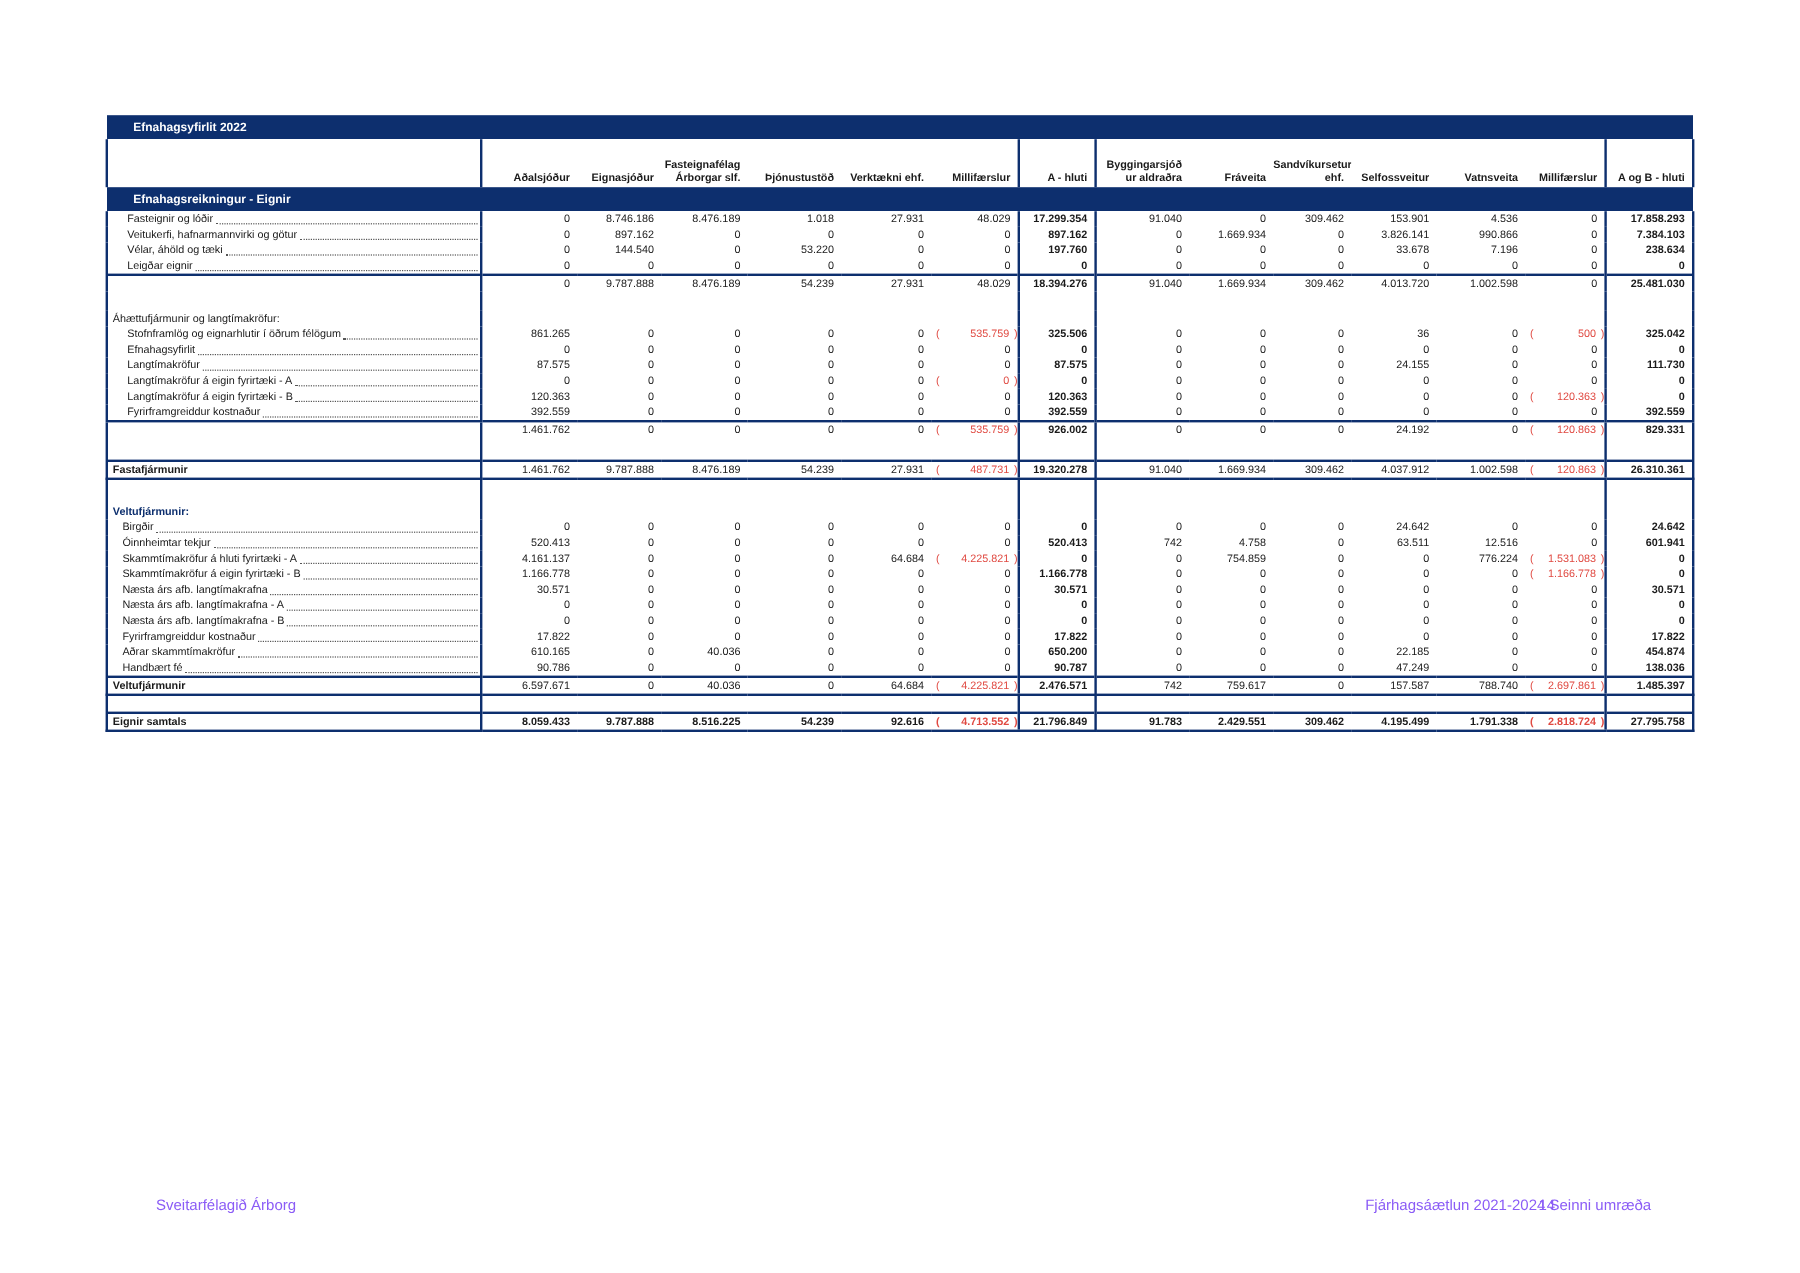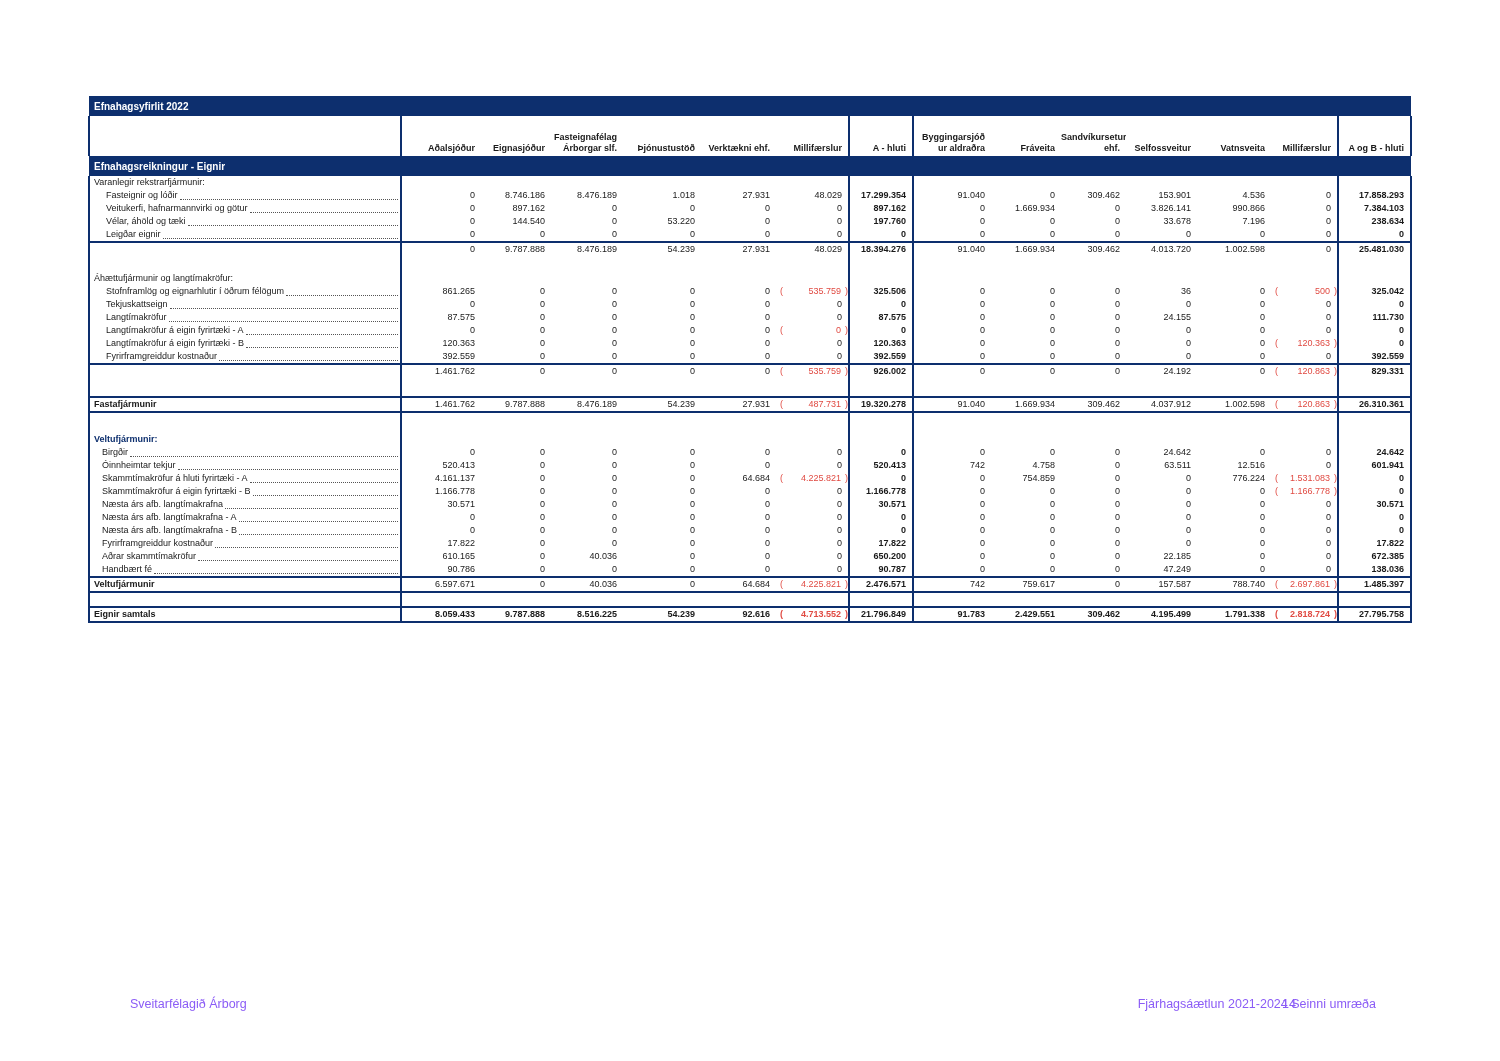--- a/index.html
+++ b/index.html
@@ -18,21 +18,21 @@
     padding:0;font-size:9px;line-height:13px;height:13px;
     vertical-align:bottom;white-space:nowrap;overflow:hidden;
   }
   
   td.c0{border-left:2px solid var(--navy);border-right:2px solid var(--navy);}
   td.c7{border-left:2px solid var(--navy);border-right:2px solid var(--navy);}
   td.c14{border-left:2px solid var(--navy);border-right:2px solid var(--navy);}
   
   tr.bar td{
     background:var(--navy);color:#fff;font-weight:bold;font-size:10px;
-    height:20px;vertical-align:middle;padding-left:5px;border:0;
+    height:20px;vertical-align:middle;padding-left:22px;border:0;
   }
   
   tr.colhead td{
     height:37px;vertical-align:bottom;font-weight:bold;font-size:9px;
     line-height:10.5px;text-align:right;padding:0 6px 3px 0;white-space:pre-line;
   }
   
   td.num{text-align:right;padding-right:6px;position:relative;}
   td.num .op{position:absolute;left:4px;bottom:0;color:var(--red);}
   td.num .cp{position:absolute;right:0px;bottom:0;color:var(--red);}
@@ -99,41 +99,20 @@
           <td>Sandvíkursetur
 ehf.</td>
           <td>Selfossveitur</td>
           <td>Vatnsveita</td>
           <td>Millifærslur</td>
           <td class="c14">A og B - hluti</td>
         </tr>
         <tr class="bar">
           <td colspan="15">Efnahagsreikningur - Eignir</td>
         </tr>
-        <tr class="plain">
-          <td class="c0 lab">
-            <div class="labflex">
-              <span class="lbl">Varanlegir rekstrarfjármunir:</span>
-            </div>
-          </td>
-          <td class="num "></td>
-          <td class="num "></td>
-          <td class="num "></td>
-          <td class="num "></td>
-          <td class="num "></td>
-          <td class="num "></td>
-          <td class="num c7 b"></td>
-          <td class="num "></td>
-          <td class="num "></td>
-          <td class="num "></td>
-          <td class="num "></td>
-          <td class="num "></td>
-          <td class="num "></td>
-          <td class="num c14 b"></td>
-        </tr>
         <tr class="data ind1">
           <td class="c0 lab">
             <div class="labflex">
               <span class="lbl">Fasteignir og lóðir</span>
               <span class="dots"></span>
             </div>
           </td>
           <td class="num ">0</td>
           <td class="num ">8.746.186</td>
           <td class="num ">8.476.189</td>
@@ -292,21 +271,21 @@
           <td class="num ">0</td>
           <td class="num ">0</td>
           <td class="num ">36</td>
           <td class="num ">0</td>
           <td class="num "><span class="op">(</span><span class="nv">500</span><span class="cp">)</span></td>
           <td class="num c14 b">325.042</td>
         </tr>
         <tr class="data ind1">
           <td class="c0 lab">
             <div class="labflex">
-              <span class="lbl">Tekjuskattseign</span>
+              <span class="lbl">Efnahagsyfirlit</span>
               <span class="dots"></span>
             </div>
           </td>
           <td class="num ">0</td>
           <td class="num ">0</td>
           <td class="num ">0</td>
           <td class="num ">0</td>
           <td class="num ">0</td>
           <td class="num ">0</td>
           <td class="num c7 b">0</td>
@@ -692,21 +671,21 @@
           <td class="num ">0</td>
           <td class="num ">0</td>
           <td class="num ">0</td>
           <td class="num c7 b">650.200</td>
           <td class="num ">0</td>
           <td class="num ">0</td>
           <td class="num ">0</td>
           <td class="num ">22.185</td>
           <td class="num ">0</td>
           <td class="num ">0</td>
-          <td class="num c14 b">672.385</td>
+          <td class="num c14 b">454.874</td>
         </tr>
         <tr class="data">
           <td class="c0 lab">
             <div class="labflex">
               <span class="lbl">Handbært fé</span>
               <span class="dots"></span>
             </div>
           </td>
           <td class="num ">90.786</td>
           <td class="num ">0</td>

